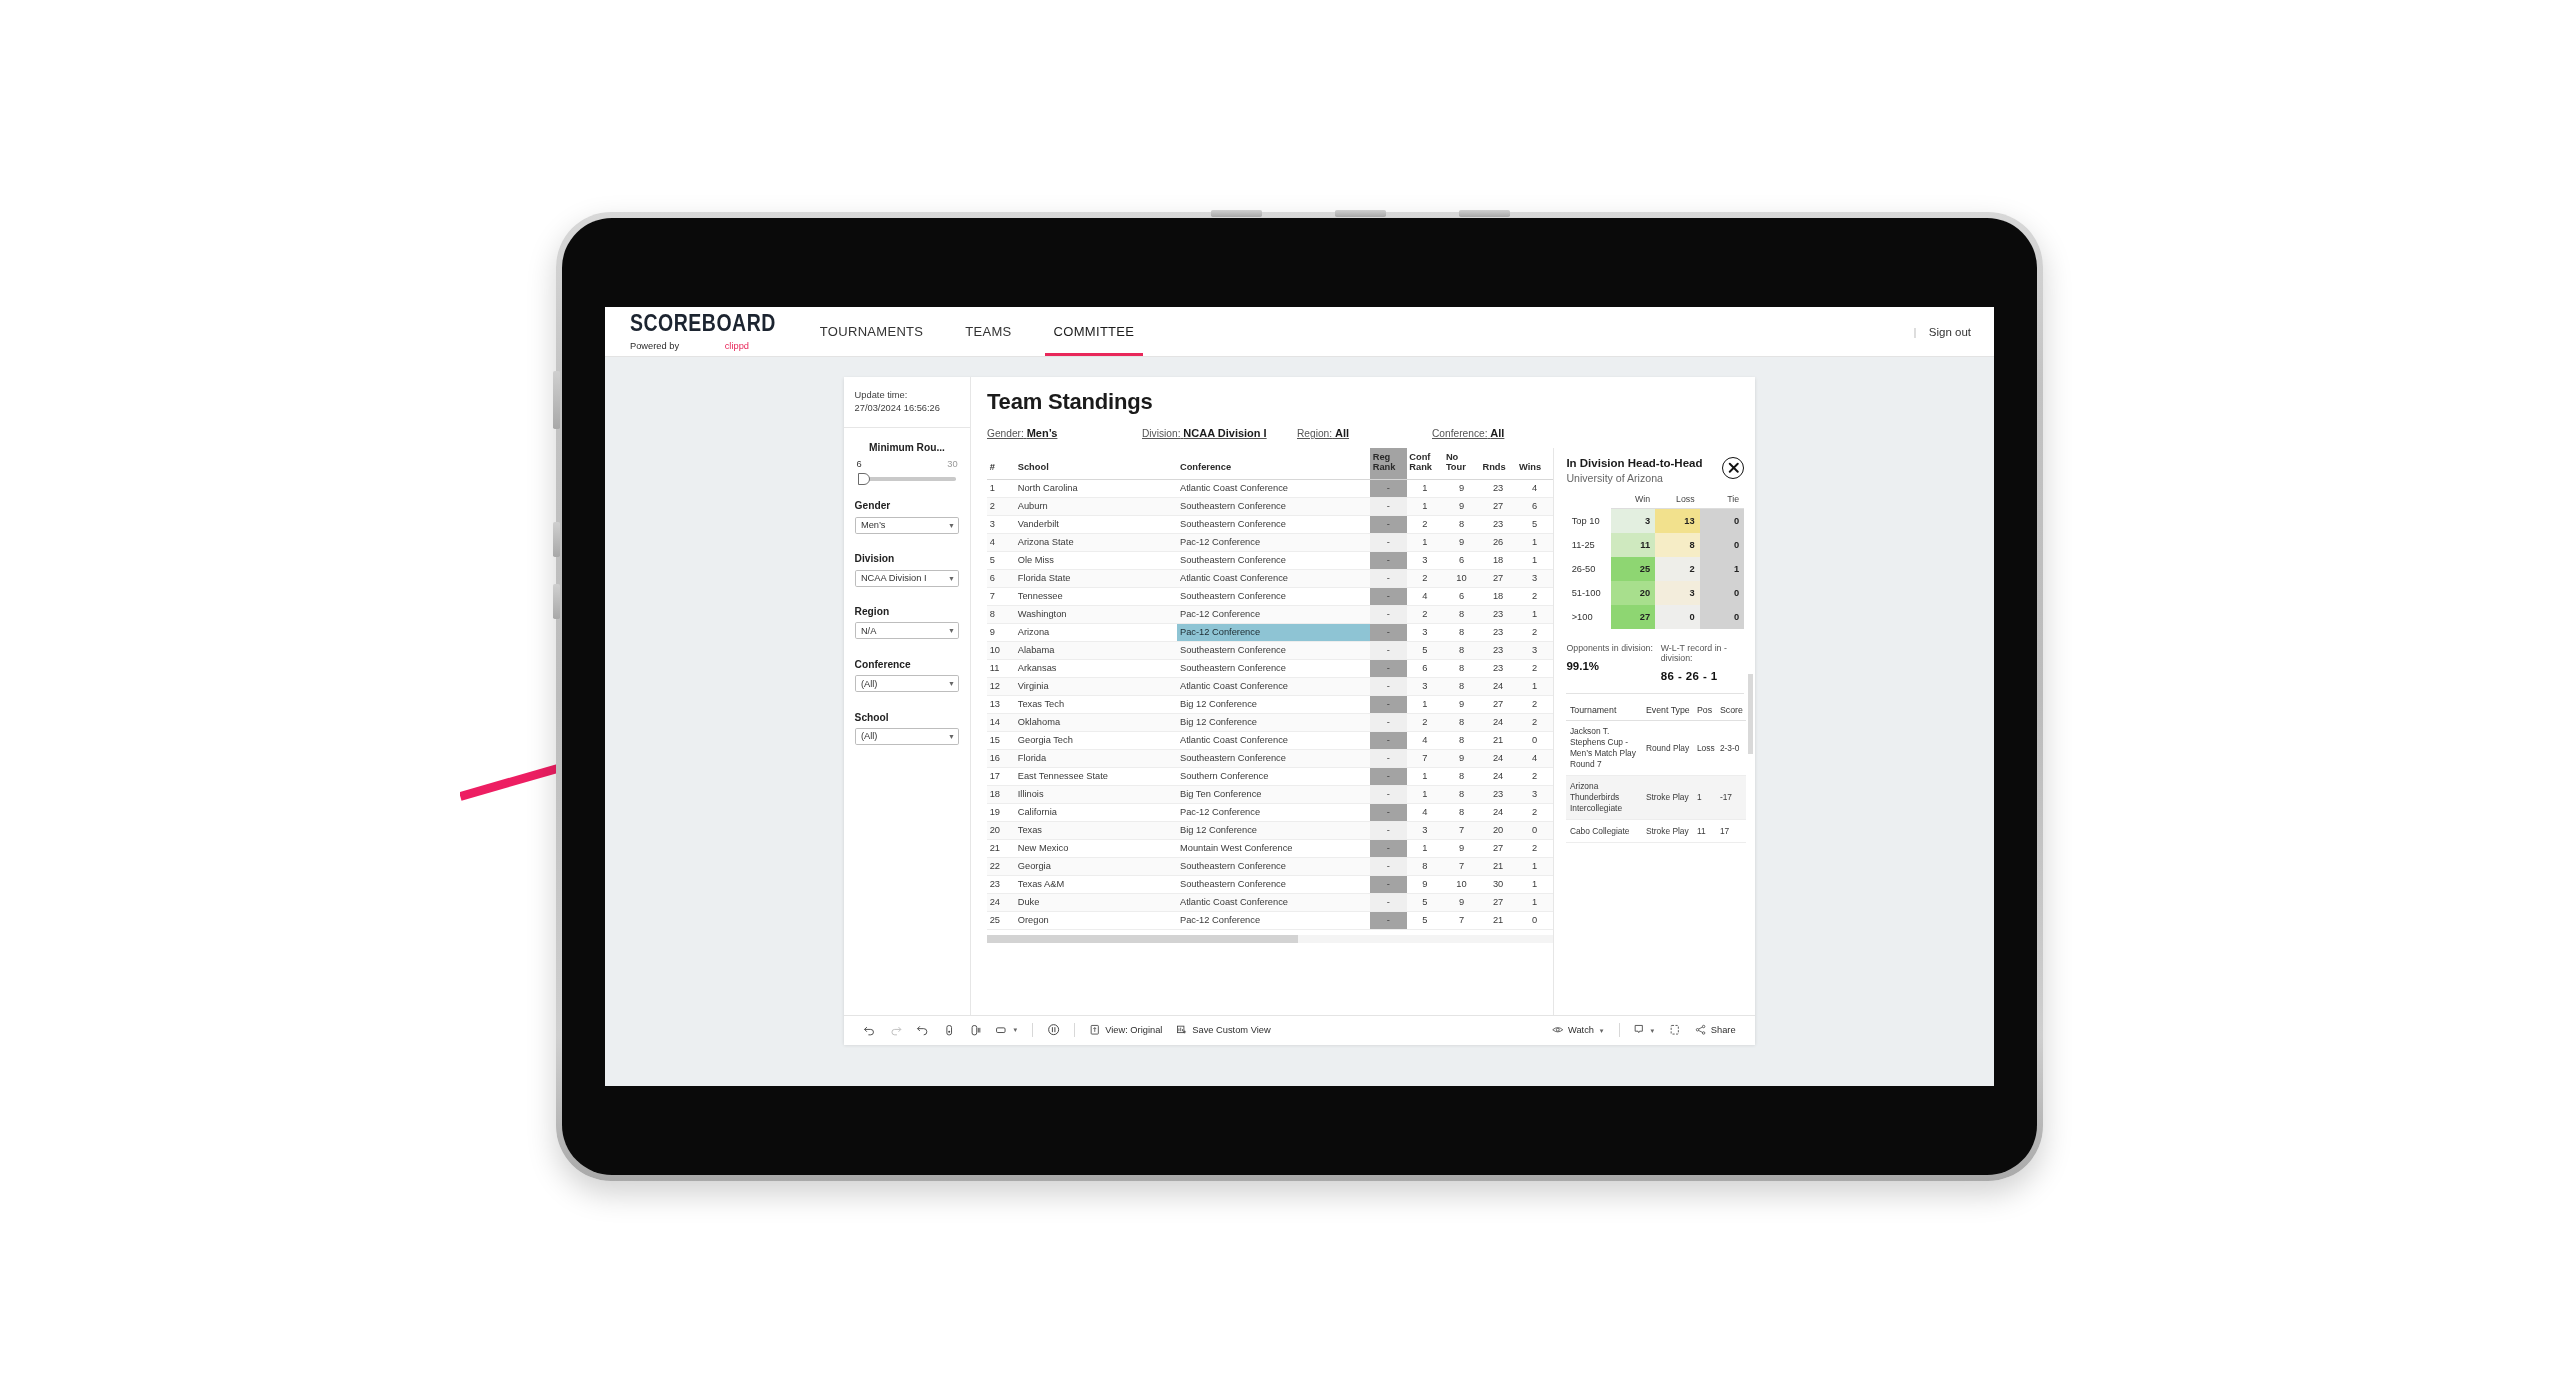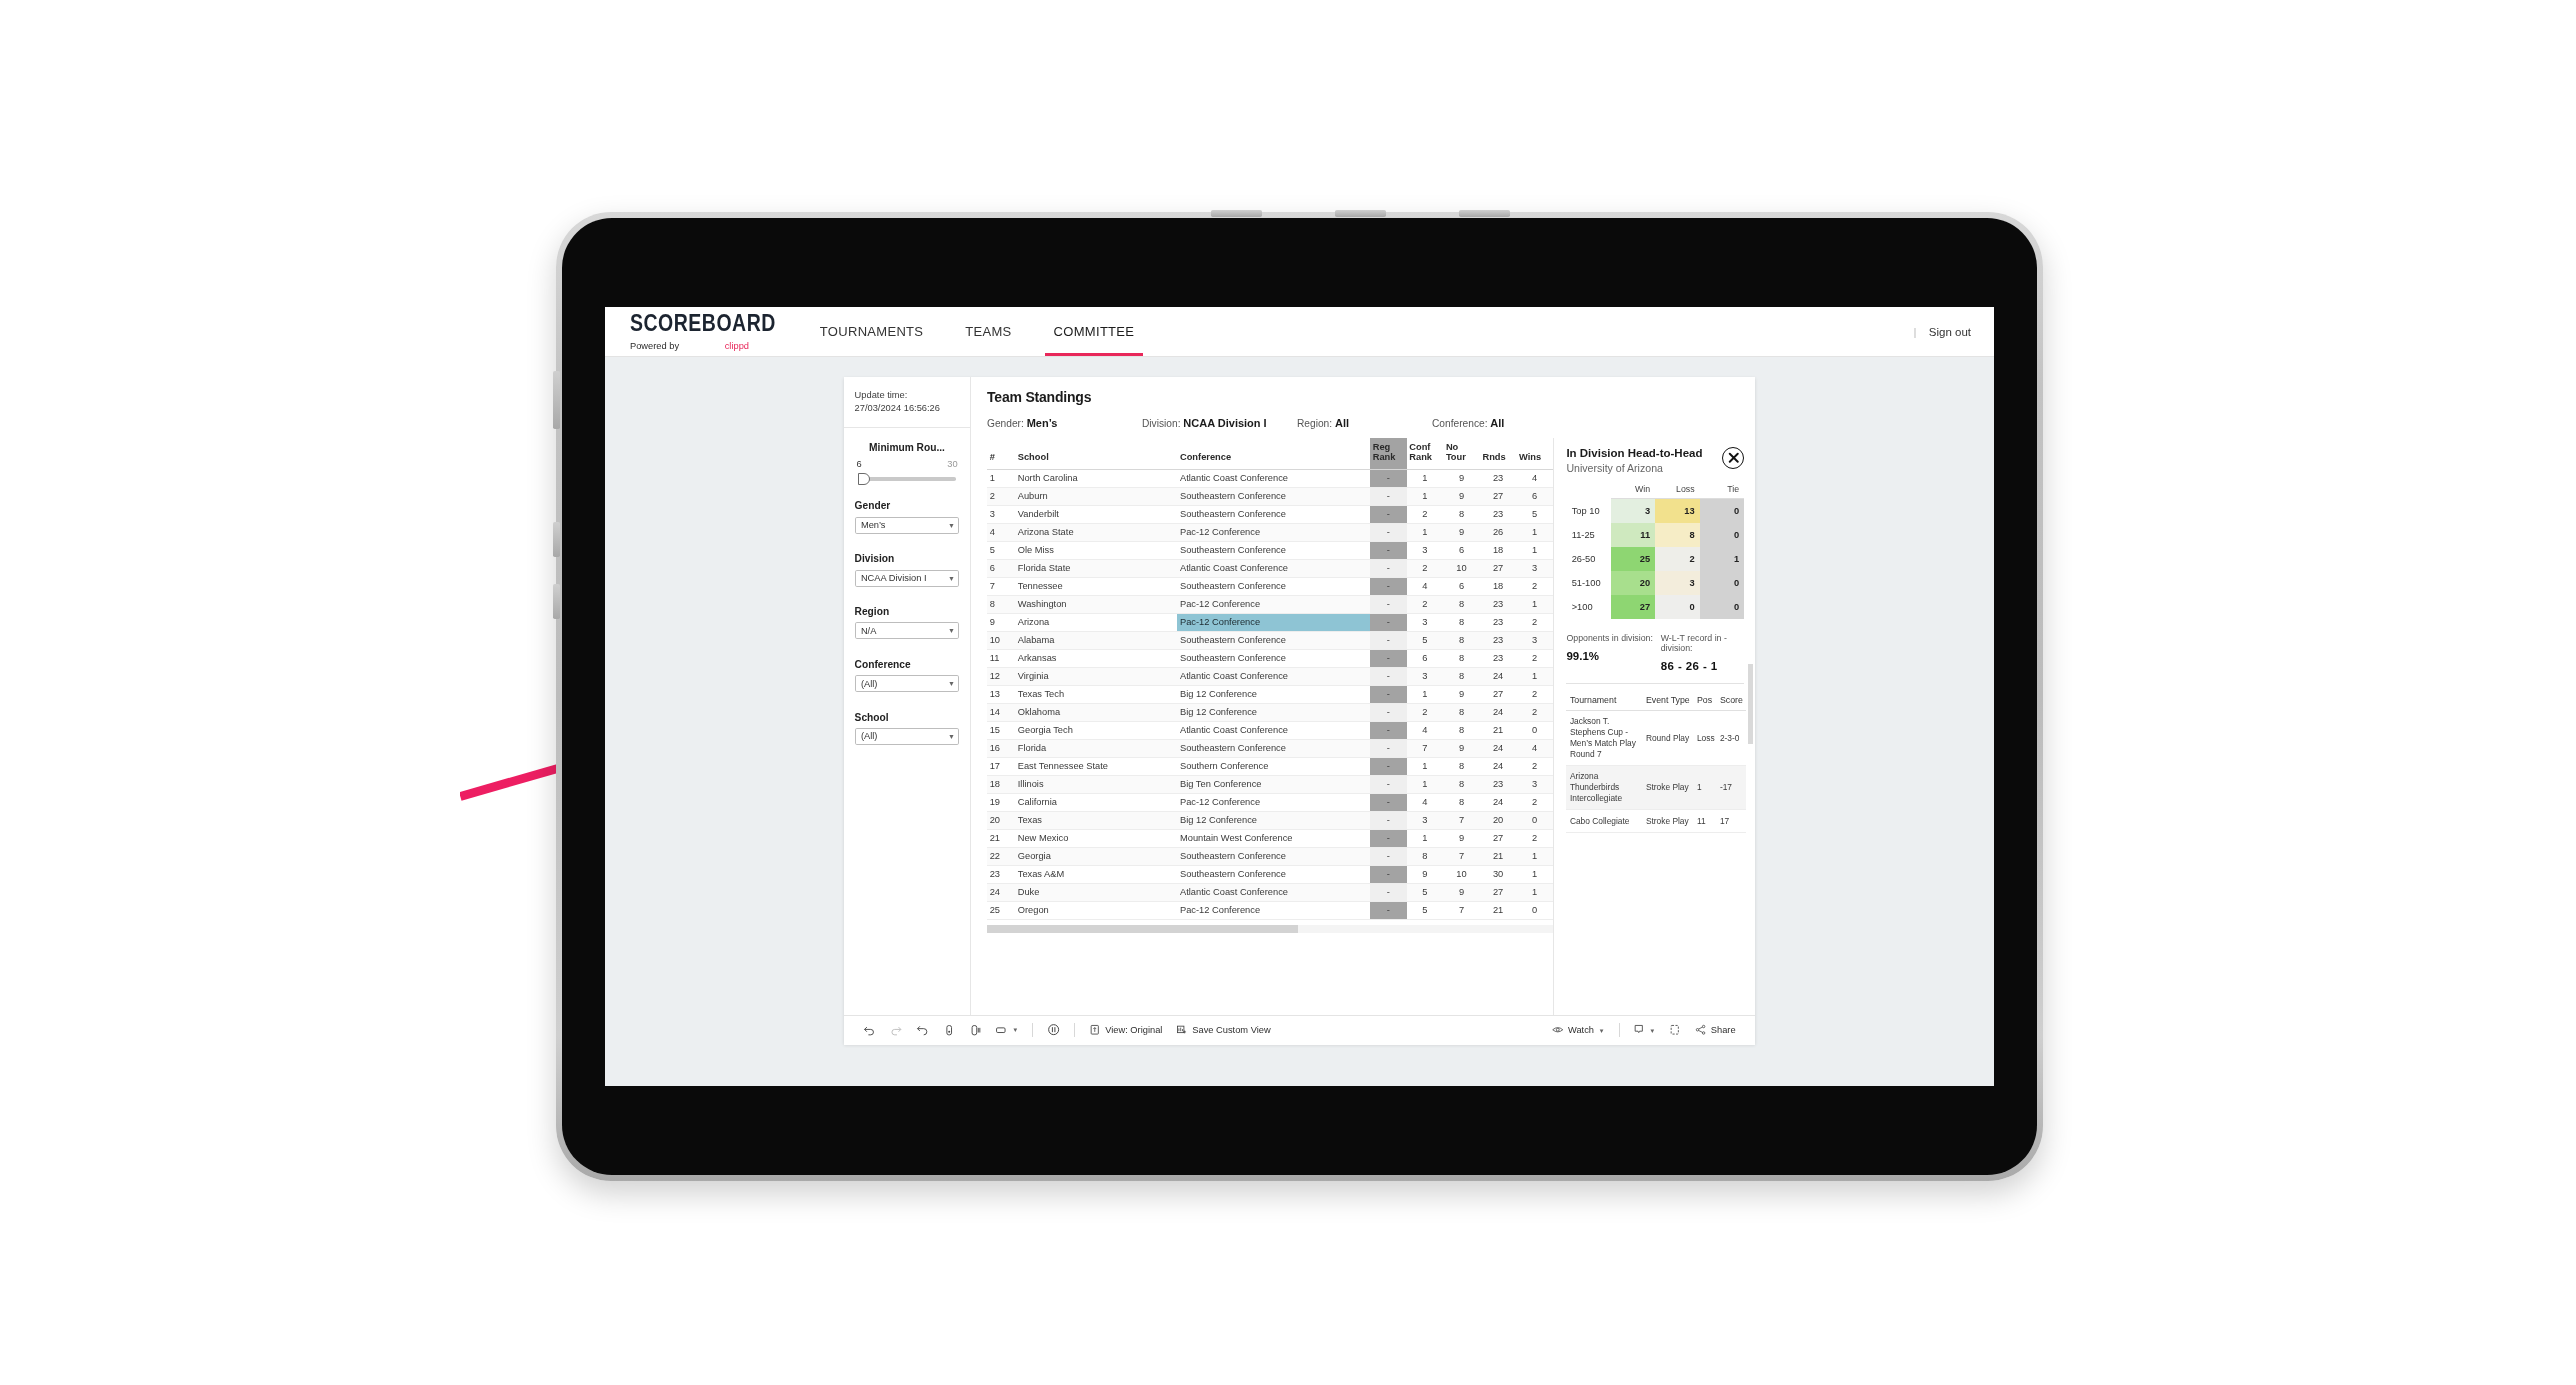--- a/index.html
+++ b/index.html
@@ -138,23 +138,23 @@
     height: 17px; border:0.9px solid #bdbdbd; background:#fff; border-radius:1.8px;
     display:flex; align-items:center; padding: 0 3.5px 0 5.3px;
     font-size: 9.3px; color:#333;
   }
   .select .val { flex:1 1 auto; white-space:nowrap; overflow:hidden; }
   .select .caret { font-size: 7px; color:#666; }
 
   
   .main { flex: 1 1 auto; display:flex; flex-direction:column; overflow:hidden; }
   .main-head { padding: 12.4px 16px 0 16px; }
-  .main-title { font-size: 14px; font-weight:700; color:#1b1b1b; letter-spacing:-0.2px; }
+  .main-title { font-size: 22px; font-weight:700; color:#1b1b1b; letter-spacing:-0.2px; }
   .filterline { display:flex; align-items:center; margin-top: 12.4px; font-size: 10.2px; color:#555; }
-  .filterline .slot { width: 135px; }
+  .filterline .slot { width: 135px; text-decoration: underline; }
   .filterline .slot.w1 { width: 155px; }
   .filterline b { color:#1b1b1b; font-size:11px; font-weight:700; }
 
   .panes { flex:1 1 auto; display:flex; overflow:hidden; margin-top: 8.8px; }
 
   
   .tablewrap { flex: 1 1 auto; display:flex; flex-direction:column; padding-left: 16px; overflow:hidden; }
   table.standings { border-collapse: collapse; width: 100%; table-layout: fixed; }
   table.standings th {
     font-size: 9.3px; font-weight:700; color:#2b2b2b; text-align:left;

